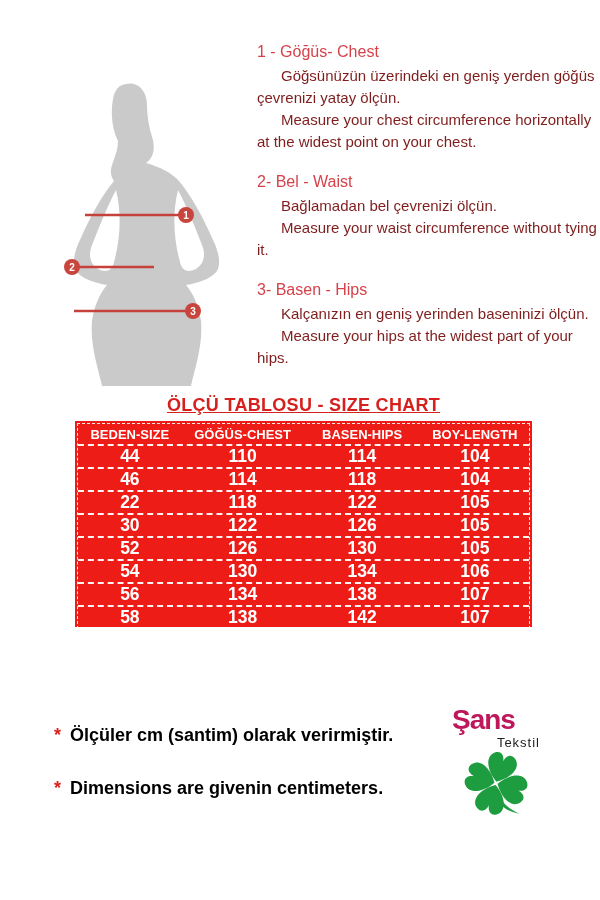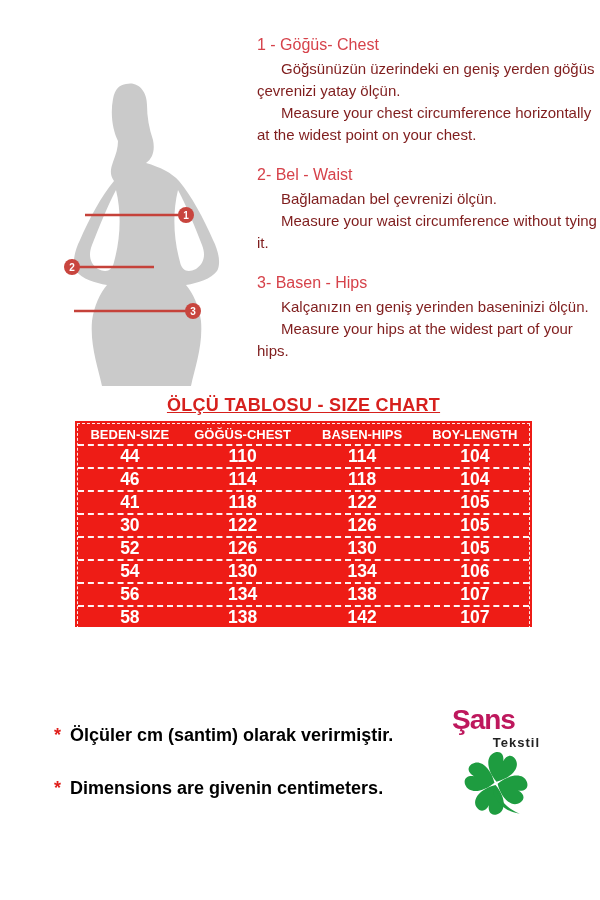--- a/index.html
+++ b/index.html
@@ -5,21 +5,21 @@
   html,body{margin:0;padding:0;background:#fff;}
   .page{position:relative;width:600px;height:900px;background:#fff;overflow:hidden;
         font-family:"Liberation Sans", sans-serif;}
 
   
   .figure-wrap{position:absolute;left:40px;top:78px;width:210px;height:312px;}
 
   
   .instructions{position:absolute;left:257px;top:36px;width:341px;}
   .section{margin-bottom:20px;}
-  .section-h{font-size:16px;color:var(--heading-red,#d6424a);margin:0 0 4px 0;}
+  .section-h{font-size:16px;color:var(--heading-red,#d6424a);margin:7px 0 4px 0;}
   .section p{margin:0;font-size:15px;line-height:22px;color:#7f1d1d;text-indent:24px;}
 
   
   .chart-title{position:absolute;left:75px;top:395px;width:457px;text-align:center;
                font-size:18px;font-weight:700;letter-spacing:.3px;color:var(--title-red,#d6201d);text-decoration:underline;}
   .size-table{position:absolute;left:75px;top:421px;width:457px;height:206px;
               background:var(--table-red,#ee1c16);padding:2px;box-sizing:border-box;
               display:flex;flex-direction:column;}
   .size-table-inner{flex:1;border:1px dashed rgba(255,255,255,.9);
                     display:flex;flex-direction:column;}
@@ -34,21 +34,21 @@
   
   .note{position:absolute;left:54px;font-size:18px;font-weight:700;color:#000;}
   .note .star{color:var(--asterisk-red,#e0201c);margin-right:9px;}
   .note-0{top:725px;}
   .note-1{top:778px;}
 
   
   .brand{position:absolute;left:452px;top:702px;width:88px;}
   .brand-name{font-family:Liberation Sans, sans-serif;font-weight:700;font-size:28px;
               line-height:36px;color:#be185d;letter-spacing:-1px;}
-  .brand-sub{font-size:13px;font-weight:700;color:#222;text-align:right;
+  .brand-sub{font-size:13px;font-weight:400;color:#222;text-align:right;
              letter-spacing:1px;margin-top:-3px;}
   .clover{position:absolute;left:462px;top:750px;width:74px;height:74px;}
 </style>
 </head>
 <body>
 
 <div class="page">
 
   <div class="figure-wrap">
     <svg viewBox="0 0 210 312" width="210" height="312">
@@ -114,21 +114,21 @@
           <div class="cell c2">114</div>
           <div class="cell c3">104</div>
         </div>
         <div class="t-row body">
           <div class="cell c0">46</div>
           <div class="cell c1">114</div>
           <div class="cell c2">118</div>
           <div class="cell c3">104</div>
         </div>
         <div class="t-row body">
-          <div class="cell c0">41</div>
+          <div class="cell c0">22</div>
           <div class="cell c1">118</div>
           <div class="cell c2">122</div>
           <div class="cell c3">105</div>
         </div>
         <div class="t-row body">
           <div class="cell c0">30</div>
           <div class="cell c1">122</div>
           <div class="cell c2">126</div>
           <div class="cell c3">105</div>
         </div>

